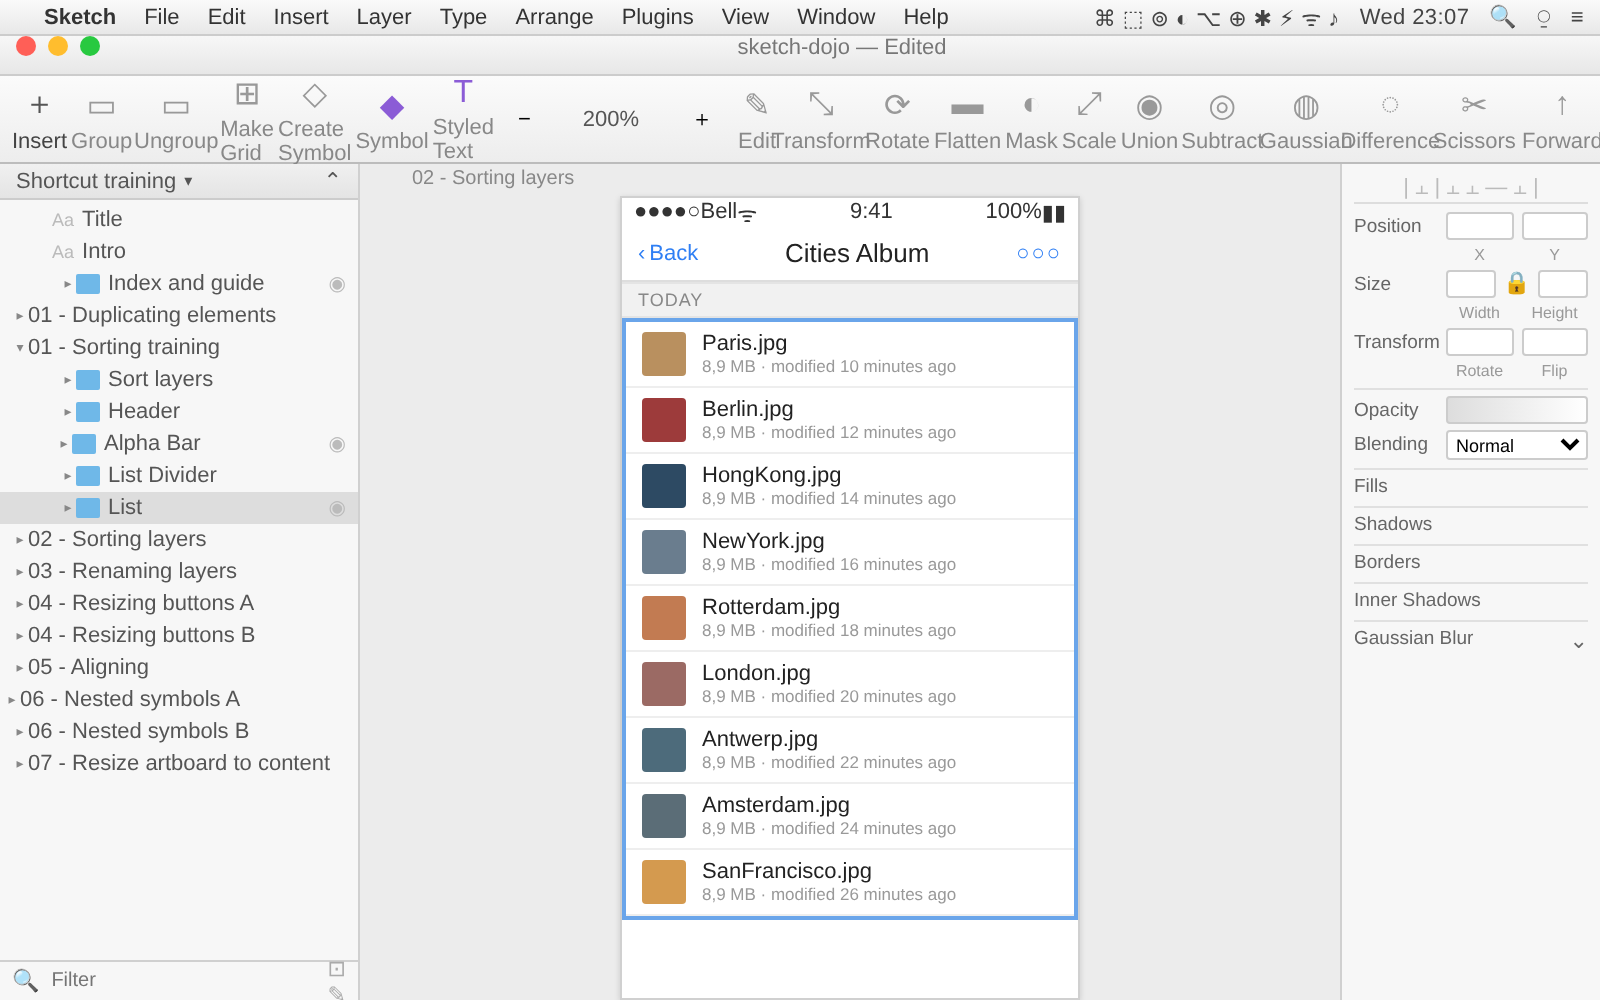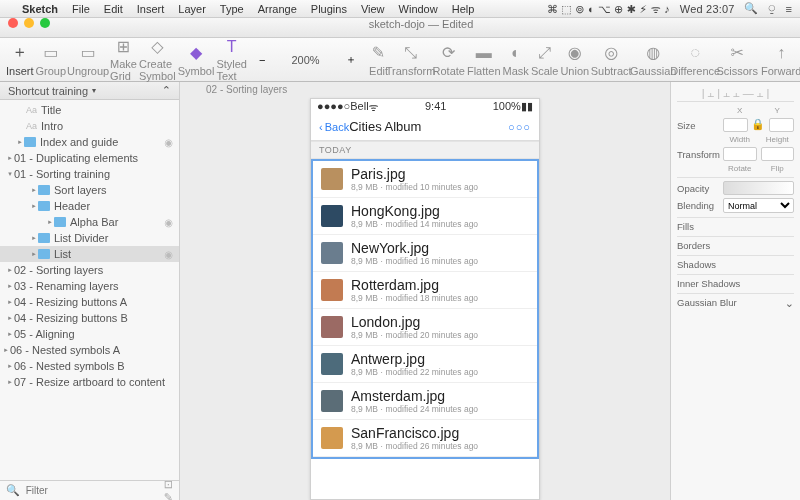--- a/index.html
+++ b/index.html
@@ -33,28 +33,28 @@
 .trow.sel{background:#ddd}
 .sbfoot{height:20px;border-top:1px solid #d0d0d0;display:flex;align-items:center;padding:0 6px;gap:6px;color:#aaa;font-size:10px}
 .sbfoot input{flex:1;border:none;background:transparent;font-size:10px;color:#666;outline:none}
 .canvas{flex:1;background:#ececec;display:flex;justify-content:center;position:relative;overflow:hidden}
 .artlabel{position:absolute;left:26px;top:2px;font-size:10px;color:#888}
 .phone{width:230px;background:#fff;margin-top:16px;box-shadow:0 1px 3px rgba(0,0,0,.15);border:1px solid #d0d0d0}
 .status{height:14px;display:flex;align-items:center;padding:0 6px;font-size:9px;color:#333}
 .status .mid{flex:1;text-align:center}
 .nav{height:28px;display:flex;align-items:center;padding:0 8px;border-bottom:1px solid #ddd}
 .nav .back{color:#2f7ff4;font-size:12px;display:flex;align-items:center;gap:2px}
-.nav .title{flex:1;font-size:13px;font-weight:500;color:#222}
+.nav .title{flex:1;text-align:center;font-size:13px;font-weight:500;color:#222}
 .nav .dots{color:#2f7ff4;font-size:11px;letter-spacing:1px}
 .sect{background:#f1f1f1;padding:3px 8px;font-size:9px;color:#888;letter-spacing:.5px;border-top:1px solid #e4e4e4;border-bottom:1px solid #e4e4e4}
 .list{border:2px solid #6aa5ea;border-top:2px solid #6aa5ea}
 .cell{display:flex;align-items:center;padding:5px 8px;gap:8px;border-bottom:1px solid #eee}
 .thumb{width:22px;height:22px;border-radius:2px;flex-shrink:0}
 .cell .tx{display:flex;flex-direction:column}
-.cell .nm{font-size:14px;color:#222}
+.cell .nm{font-size:11px;color:#222}
 .cell .meta{font-size:8.5px;color:#999}
 .inspector{width:130px;background:#f7f7f7;border-left:1px solid #d0d0d0;padding:4px 6px;font-size:10px;color:#555}
 .insp-tabs{display:flex;gap:8px;height:16px;align-items:center;border-bottom:1px solid #ddd;margin-bottom:4px;color:#bbb;justify-content:space-around}
 .irow{display:flex;align-items:center;margin:3px 0;gap:4px}
 .irow label{width:42px;color:#666;font-size:9.5px}
 .irow .f{flex:1;height:14px;background:#fff;border:1px solid #ccc;border-radius:2px}
 .irow .sub{display:flex;flex:1;gap:4px}
 .irow .half{flex:1;text-align:center;font-size:8px;color:#999}
 .isec{border-top:1px solid #e0e0e0;margin-top:4px;padding-top:3px;font-size:9.5px;color:#666}
 select.sel{flex:1;height:15px;font-size:9px;border:1px solid #ccc;border-radius:2px;background:#fff}
@@ -193,21 +193,21 @@
         <div class="trow " style="padding-left:18px">
           <span class="tri"></span>
           <span class="aa">Aa</span>
           <span>Title</span>
         </div>
         <div class="trow " style="padding-left:18px">
           <span class="tri"></span>
           <span class="aa">Aa</span>
           <span>Intro</span>
         </div>
-        <div class="trow " style="padding-left:16px">
+        <div class="trow " style="padding-left:30px">
           <span class="tri">▸</span>
           <span class="fold"></span>
           <span>Index and guide</span>
           <span class="eye">◉</span>
         </div>
         <div class="trow " style="padding-left:6px">
           <span class="tri">▸</span>
           <span>01 - Duplicating elements</span>
         </div>
         <div class="trow " style="padding-left:6px">
@@ -217,21 +217,21 @@
         <div class="trow " style="padding-left:30px">
           <span class="tri">▸</span>
           <span class="fold"></span>
           <span>Sort layers</span>
         </div>
         <div class="trow " style="padding-left:30px">
           <span class="tri">▸</span>
           <span class="fold"></span>
           <span>Header</span>
         </div>
-        <div class="trow " style="padding-left:46px">
+        <div class="trow " style="padding-left:28px">
           <span class="tri">▸</span>
           <span class="fold"></span>
           <span>Alpha Bar</span>
           <span class="eye">◉</span>
         </div>
         <div class="trow " style="padding-left:30px">
           <span class="tri">▸</span>
           <span class="fold"></span>
           <span>List Divider</span>
         </div>
@@ -303,20 +303,27 @@
       <div class="sect">TODAY</div>
       <div class="list" id="plist">
           <div class="cell">
             <div class="thumb" style="background:#b9905f"></div>
             <div class="tx">
               <div class="nm">Paris.jpg</div>
               <div class="meta">8,9 MB · modified 10 minutes ago</div>
             </div>
           </div>
           <div class="cell">
+            <div class="thumb" style="background:#9d3b3b"></div>
+            <div class="tx">
+              <div class="nm">Berlin.jpg</div>
+              <div class="meta">8,9 MB · modified 12 minutes ago</div>
+            </div>
+          </div>
+          <div class="cell">
             <div class="thumb" style="background:#2d4a63"></div>
             <div class="tx">
               <div class="nm">HongKong.jpg</div>
               <div class="meta">8,9 MB · modified 14 minutes ago</div>
             </div>
           </div>
           <div class="cell">
             <div class="thumb" style="background:#6a7d8e"></div>
             <div class="tx">
               <div class="nm">NewYork.jpg</div>
@@ -357,20 +364,27 @@
               <div class="nm">SanFrancisco.jpg</div>
               <div class="meta">8,9 MB · modified 26 minutes ago</div>
             </div>
           </div>
         </div>
     </div>
   </div>
 
   <div class="inspector">
     <div class="insp-tabs">| ⫠ | ⫠ ⫠ — ⫠ |</div>
+    <div class="irow">
+        <label>Position</label>
+        <div class="sub">
+          <div class="f"></div>
+          <div class="f"></div>
+        </div>
+      </div>
     <div class="irow">
         <label></label>
         <div class="sub">
           <div class="half">X</div>
           <div class="half">Y</div>
         </div>
       </div>
     <div class="irow">
         <label>Size</label>
         <div class="sub">
@@ -403,19 +417,19 @@
     <div class="isec irow">
         <label>Opacity</label>
         <div class="f" style="background:linear-gradient(90deg,#ddd,#fff)"></div>
       </div>
     <div class="irow">
         <label>Blending</label>
         <select class="sel"><option>Normal</option></select>
       </div>
     <div id="isecs">
         <div class="isec">Fills</div>
+        <div class="isec">Shadows</div>
         <div class="isec">Borders</div>
-        <div class="isec">Shadows</div>
         <div class="isec">Inner Shadows</div>
         <div class="isec">Gaussian Blur <span style="float:right">⌄</span></div>
       </div>
   </div>
 </div>
 
 </body></html>

